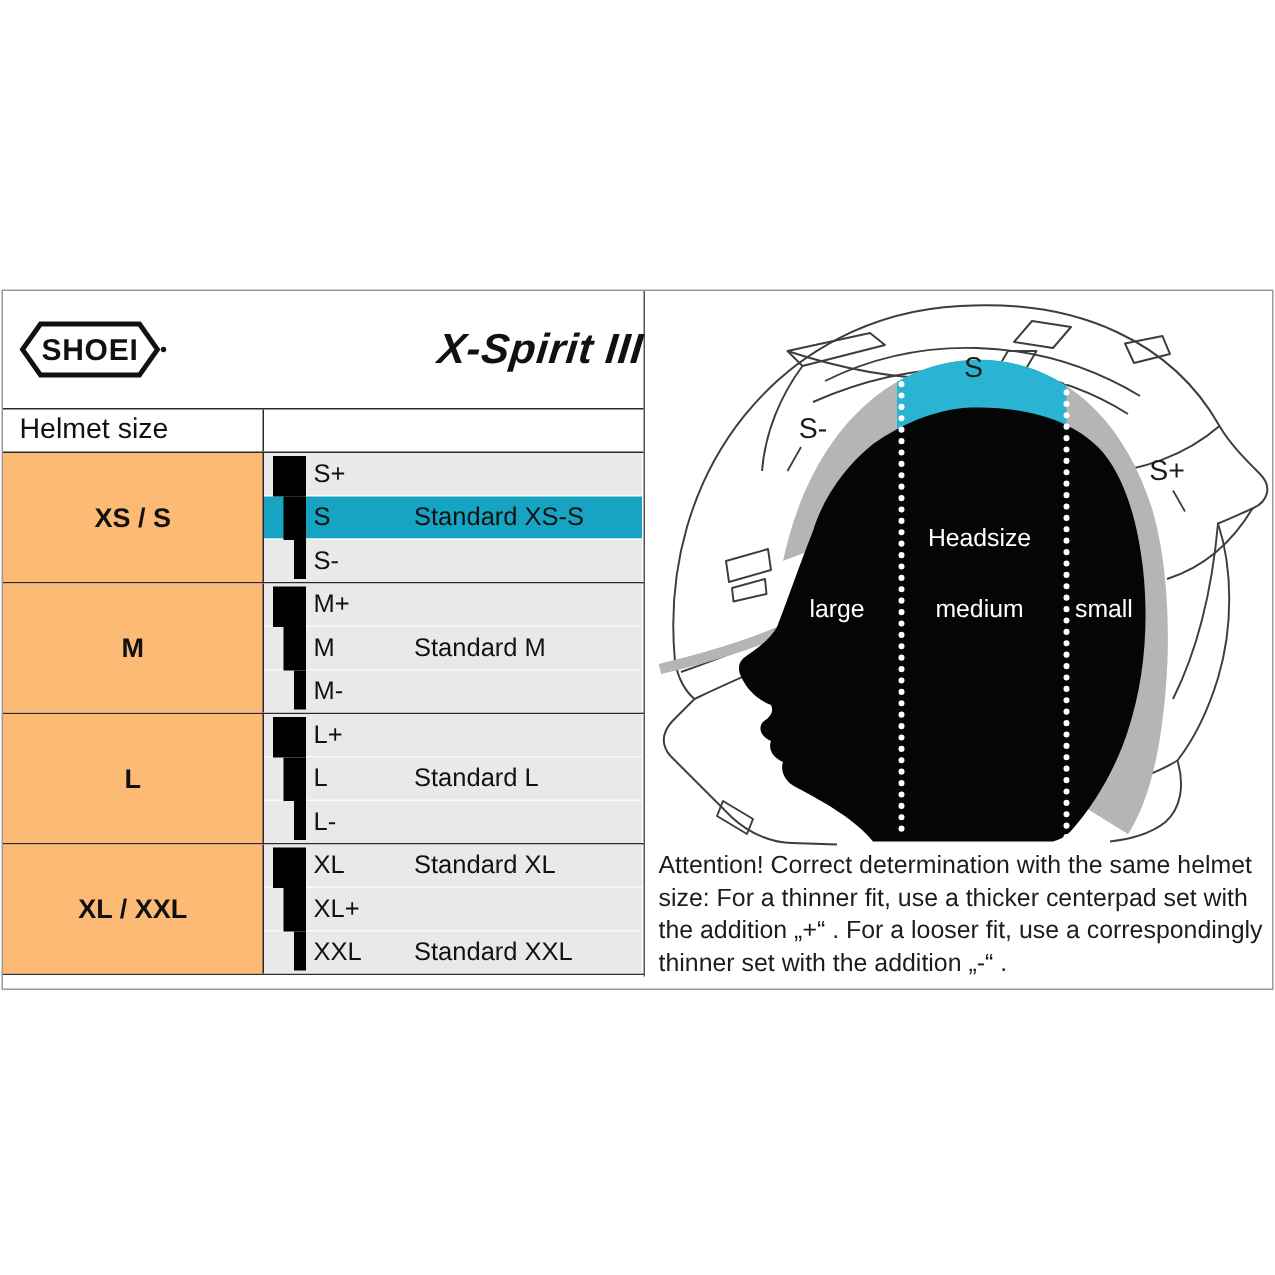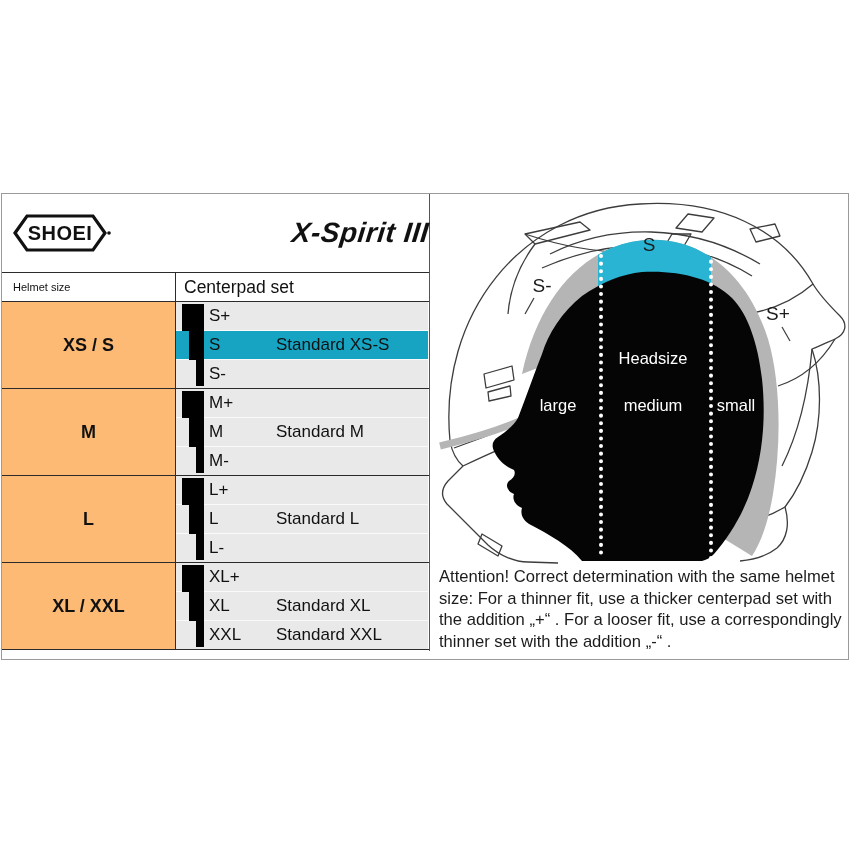--- a/index.html
+++ b/index.html
@@ -5,21 +5,21 @@
   html,body{margin:0;padding:0;background:#fff;}
   body{width:850px;height:850px;position:relative;font-family:"Liberation Sans",sans-serif;color:#111;}
   .content{position:absolute;left:1px;top:193px;width:846px;height:465px;border:1px solid #9a9a9a;background:#fff;}
   
   .left{position:absolute;left:0;top:0;width:427px;height:457px;border-right:1px solid #555;background:#fff;}
   .logoRow{height:79px;border-bottom:1px solid #2b2b2b;display:flex;align-items:center;padding-left:10px;box-sizing:border-box;gap:16px;justify-content:space-between;}
   .wordmark{font-style:italic;font-weight:bold;font-size:28px;letter-spacing:.5px;transform:skewX(-6deg);white-space:nowrap;}
   .hdrRow{height:28px;border-bottom:1px solid #2b2b2b;display:flex;}
   .c1{width:174px;border-right:1px solid #2b2b2b;box-sizing:border-box;flex:none;}
   .c2{width:252px;flex:none;position:relative;}
-  .hdrRow .c1{display:flex;align-items:center;padding-left:11px;font-size:11px;}
+  .hdrRow .c1{display:flex;align-items:center;padding-left:11px;font-size:19px;}
   .hdrRow .c2{display:flex;align-items:center;padding-left:8px;font-size:17.5px;}
   .group{display:flex;border-bottom:1px solid #2b2b2b;height:86px;}
   .glabel{display:flex;align-items:center;justify-content:center;font-weight:bold;font-size:18px;background:#fdba74;}
   .rows{background:#e9e9e9;}
   .srow{height:28px;position:relative;display:flex;align-items:center;font-size:17px;}
   .srow + .srow{border-top:1px solid #fafafa;}
   .pad{position:absolute;left:33px;}
   .std{position:absolute;left:100px;}
   .seg{position:absolute;background:#000;z-index:2;}
   .s0{left:6px;top:2px;width:22px;height:27px;}
@@ -42,21 +42,20 @@
       <svg width="100" height="42" viewBox="0 0 100 42">
         <polygon points="3,21 15,4 81,4 93,21 81,38 15,38" fill="none" stroke="#111" stroke-width="3.2"></polygon>
         <text x="48" y="28" text-anchor="middle" font-size="20" font-weight="bold" letter-spacing="0.5" fill="#111">SHOEI</text>
         <circle cx="97" cy="21" r="1.8" fill="#111"></circle>
       </svg>
       <div class="wordmark">X-Spirit III</div>
     </div>
 
     <div class="hdrRow">
       <div class="c1">Helmet size</div>
-      <div class="c2">Centerpad set</div>
     </div>
 
     <div class="group">
       <div class="c1 glabel">XS / S</div>
       <div class="c2 rows">
         <i class="seg s0"></i>
         <i class="seg s1"></i>
         <i class="seg s2"></i>
         <div class="srow">
           <span class="pad">S+</span>
@@ -115,26 +114,26 @@
       </div>
     </div>
 
     <div class="group">
       <div class="c1 glabel">XL / XXL</div>
       <div class="c2 rows">
         <i class="seg s0"></i>
         <i class="seg s1"></i>
         <i class="seg s2"></i>
         <div class="srow">
-          <span class="pad">XL+</span>
-          <span class="std"></span>
-        </div>
-        <div class="srow">
           <span class="pad">XL</span>
           <span class="std">Standard XL</span>
+        </div>
+        <div class="srow">
+          <span class="pad">XL+</span>
+          <span class="std"></span>
         </div>
         <div class="srow">
           <span class="pad">XXL</span>
           <span class="std">Standard XXL</span>
         </div>
       </div>
     </div>
   </div>
 
   <div class="right">

